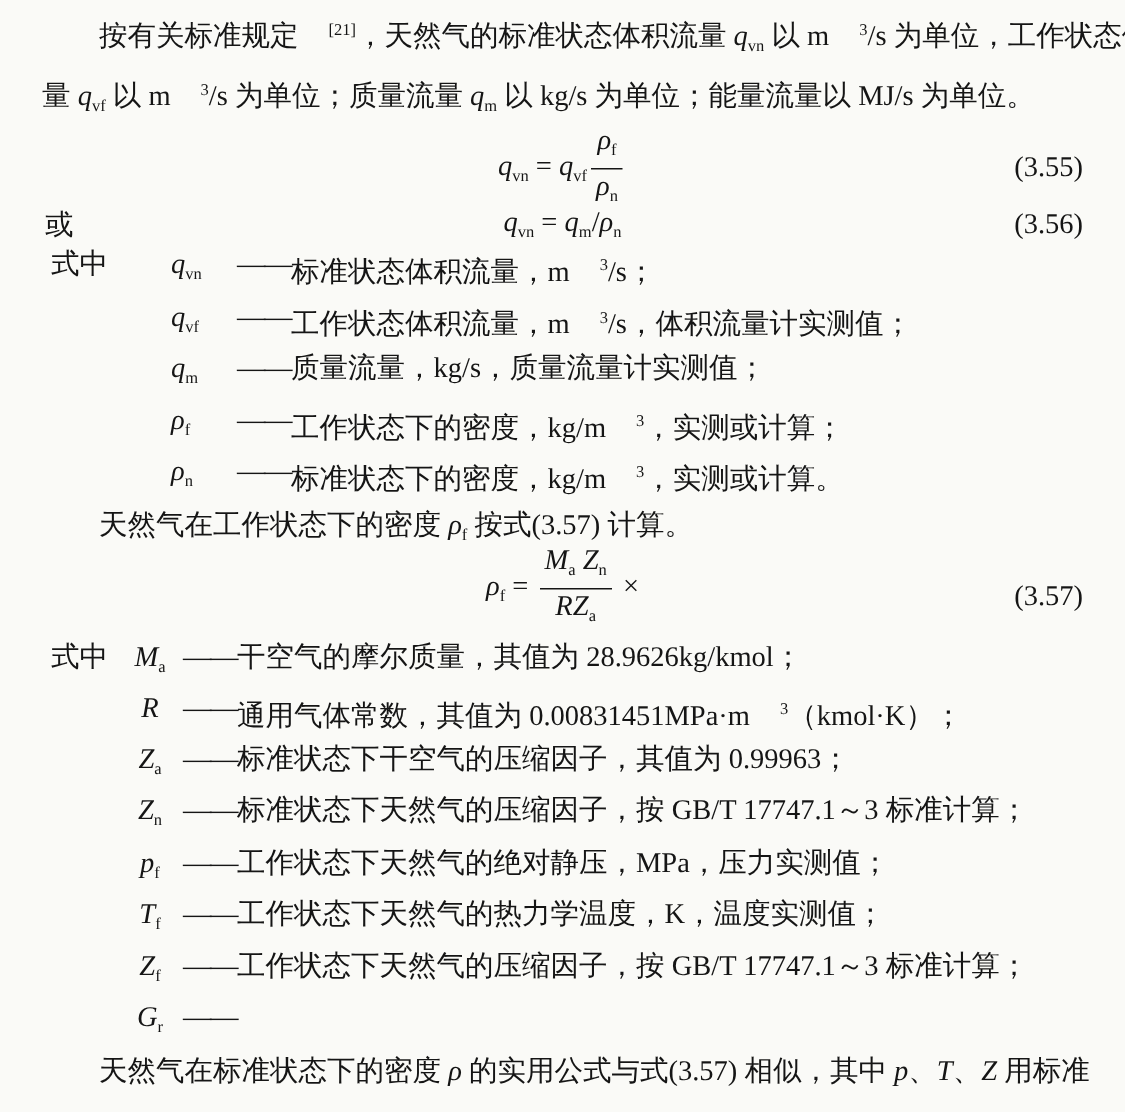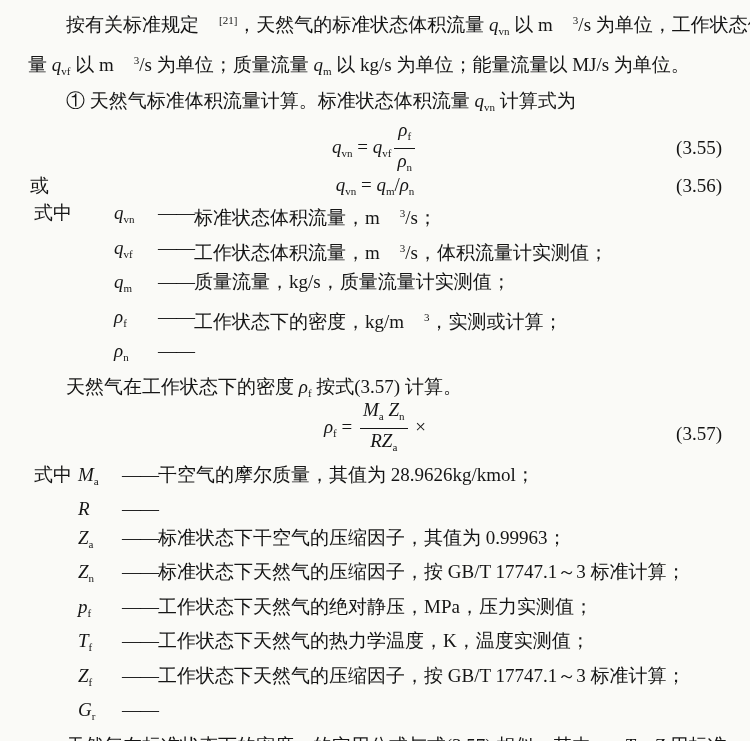--- a/index.html
+++ b/index.html
@@ -30,33 +30,32 @@
   .frac .den { display:block; padding:0 3px; border-top:1.4px solid #151515; }
   .row-355 { height:48px; margin-top:2px; }
   .row-356 { height:27px; }
   .row-357 { height:50px; margin:1px 0 2px 0;align-items:flex-end; }
 
   
   .def-row { display:flex; line-height:28.5px; white-space:nowrap; }
   .def-lead { display:inline-block; width:50px; flex:0 0 50px;text-align:center; }
   .def-sym  { display:inline-block; flex:0 0 auto; min-width:44px; }
   .sym-left  { text-align:left;margin-left:36px; }
-  .sym-right { text-align:left; }
+  .sym-right { text-align:center; }
   .def-dash { display:inline-block; letter-spacing:-1px; }
   .def-desc { display:inline-block; }
 </style>
 </head>
 <body>
 
 <div class="doc">
 
   <div class="line indent"><span>按有关标准规定</span><span class="sup">[21]</span><span>，天然气的标准状态体积流量 </span><span class="i">q</span><span class="sub">vn</span><span> 以 m</span><span class="sup">3</span><span>/s 为单位，工作状态体积流</span></div>
   <div class="line"><span>量 </span><span class="i">q</span><span class="sub">vf</span><span> 以 m</span><span class="sup">3</span><span>/s 为单位；质量流量 </span><span class="i">q</span><span class="sub">m</span><span> 以 kg/s 为单位；能量流量以 MJ/s 为单位。</span></div>
 
-  <div class="line indent"><span>① 天然气标准体积流量计算。标准状态体积流量 </span><span class="i">q</span><span class="sub">vn</span><span> 计算式为</span></div>
 
   <div class="formula-row row-355">
     <span class="formula"><span class="i">q</span><span class="sub">vn</span><span> = </span><span class="i">q</span><span class="sub">vf</span><span class="frac">
           <span class="num"><span class="i">ρ</span><span class="sub">f</span></span>
           <span class="den"><span class="i">ρ</span><span class="sub">n</span></span>
         </span></span>
     <span class="eq-num">(3.55)</span>
   </div>
 
   <div class="formula-row row-356">
@@ -86,20 +85,21 @@
   <div class="def-row">
     <span class="def-lead"></span>
     <span class="def-sym sym-left"><span class="i">ρ</span><span class="sub">f</span></span>
     <span class="def-dash">——</span>
     <span class="def-desc"><span>工作状态下的密度，kg/m</span><span class="sup">3</span><span>，实测或计算；</span></span>
   </div>
   <div class="def-row">
     <span class="def-lead"></span>
     <span class="def-sym sym-left"><span class="i">ρ</span><span class="sub">n</span></span>
     <span class="def-dash">——</span>
+    <span class="def-desc"><span>标准状态下的密度，kg/m</span><span class="sup">3</span><span>，实测或计算。</span></span>
   </div>
 
   <div class="line indent"><span>天然气在工作状态下的密度 </span><span class="i">ρ</span><span class="sub">f</span><span> 按式(3.57) 计算。</span></div>
 
   <div class="formula-row row-357">
     <span class="formula"><span class="i">ρ</span><span class="sub">f</span><span> = </span><span class="frac">
           <span class="num"><span class="i">M</span><span class="sub">a</span><span> </span><span class="i">Z</span><span class="sub">n</span></span>
           <span class="den"><span class="i">R</span><span class="i">Z</span><span class="sub">a</span></span>
         </span><span> × </span></span>
     <span class="eq-num">(3.57)</span>
@@ -108,20 +108,21 @@
   <div class="def-row">
     <span class="def-lead">式中</span>
     <span class="def-sym sym-right"><span class="i">M</span><span class="sub">a</span></span>
     <span class="def-dash">——</span>
     <span class="def-desc"><span>干空气的摩尔质量，其值为 28.9626kg/kmol；</span></span>
   </div>
   <div class="def-row">
     <span class="def-lead"></span>
     <span class="def-sym sym-right"><span class="i">R</span></span>
     <span class="def-dash">——</span>
+    <span class="def-desc"><span>通用气体常数，其值为 0.00831451MPa·m</span><span class="sup">3</span><span>（kmol·K）；</span></span>
   </div>
   <div class="def-row">
     <span class="def-lead"></span>
     <span class="def-sym sym-right"><span class="i">Z</span><span class="sub">a</span></span>
     <span class="def-dash">——</span>
     <span class="def-desc"><span>标准状态下干空气的压缩因子，其值为 0.99963；</span></span>
   </div>
   <div class="def-row">
     <span class="def-lead"></span>
     <span class="def-sym sym-right"><span class="i">Z</span><span class="sub">n</span></span>

